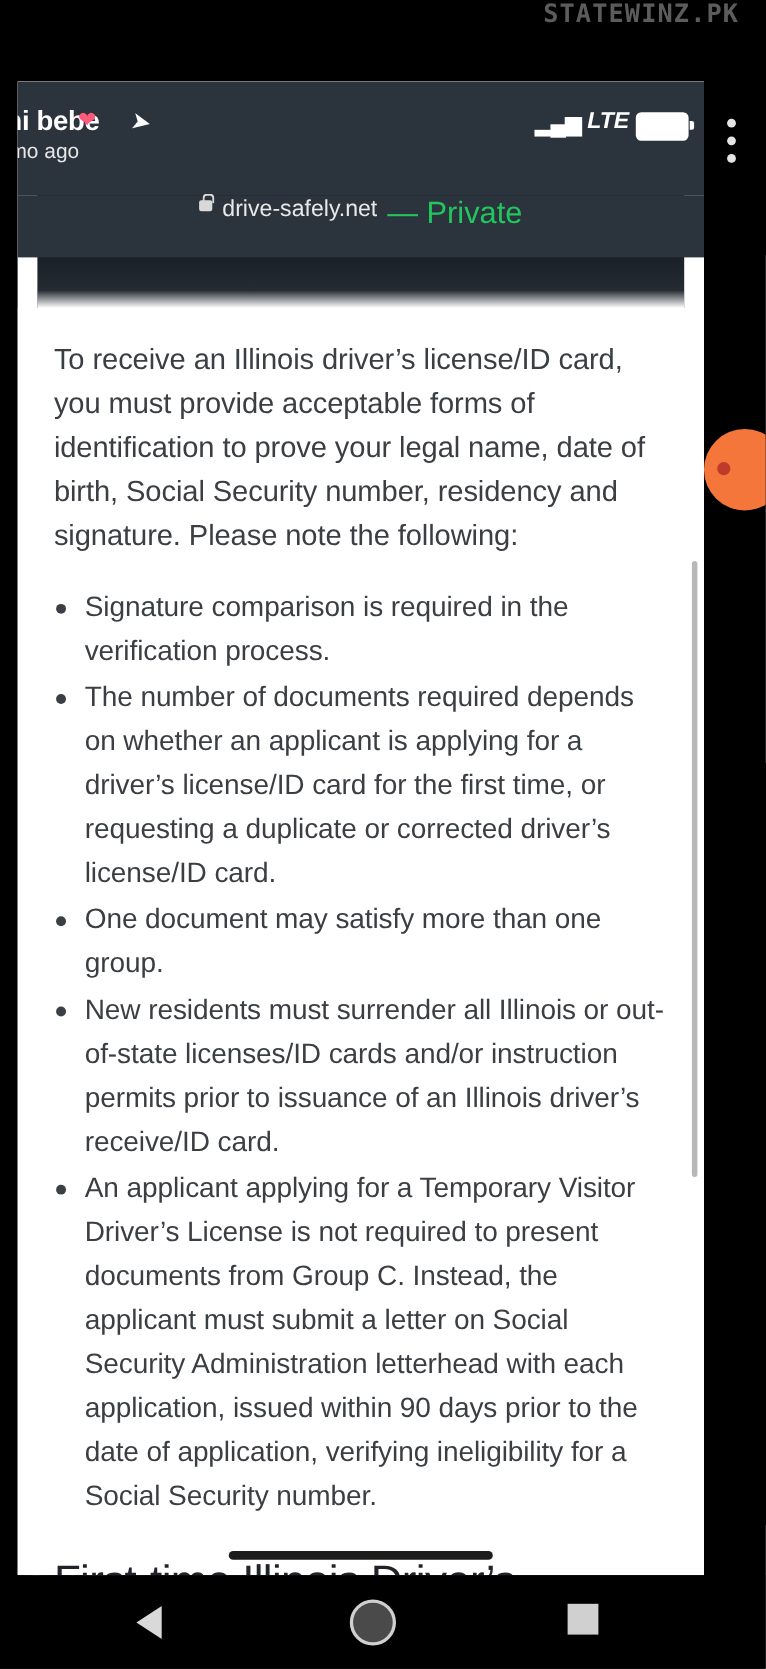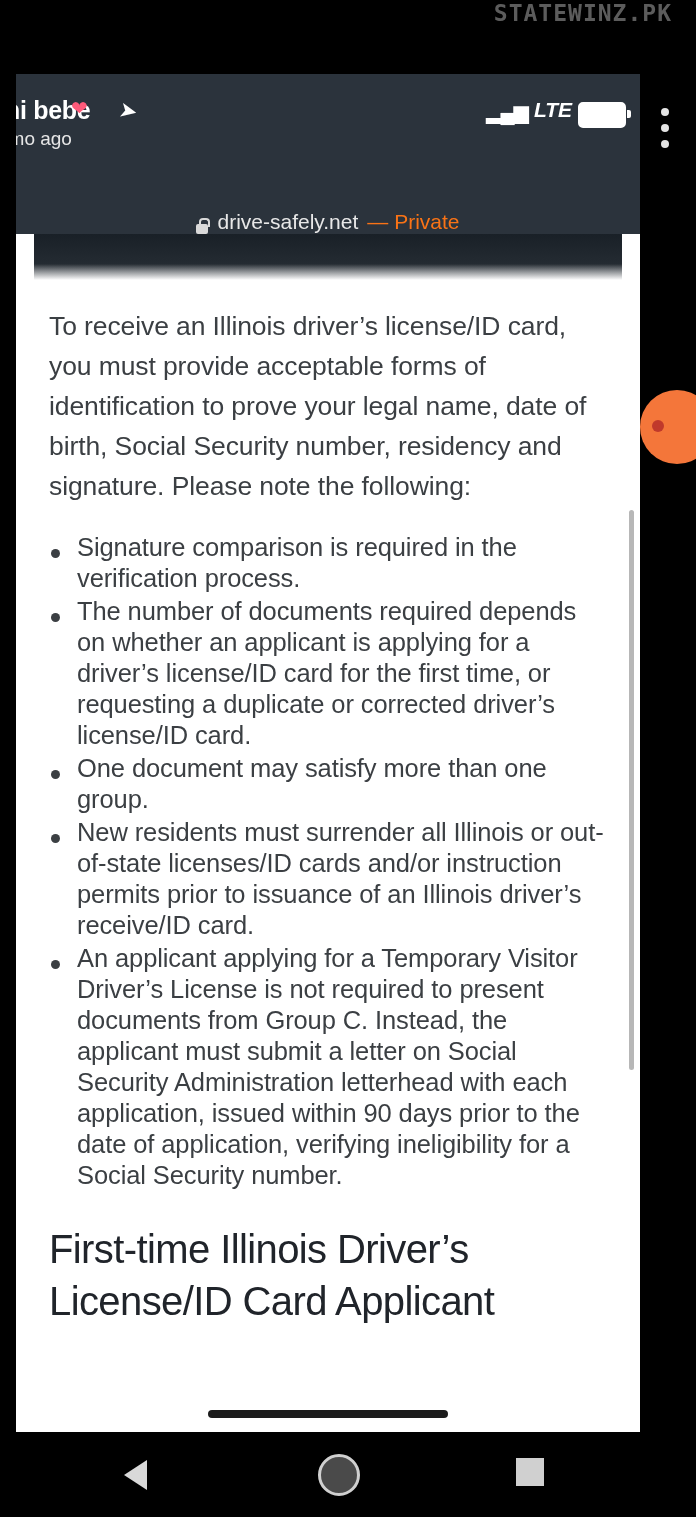--- a/index.html
+++ b/index.html
@@ -133,21 +133,21 @@
 
   
   .urlbar {
     position: absolute;
     left: 0;
     top: 104px;
     width: 624px;
     height: 56px;
     background: #2b333c;
     display: flex;
-    align-items: flex-end;
+    align-items: flex-start;
     justify-content: center;
     gap: 9px;
     z-index: 10;
   }
   .lock-icon {
     width: 12px;
     height: 10px;
     background: #d9d9d9;
     border-radius: 2px;
     position: relative;
@@ -163,22 +163,22 @@
     height: 7px;
     border: 2px solid #d9d9d9;
     border-bottom: none;
     border-radius: 4px 4px 0 0;
   }
   .url-text {
     color: #e8e8e8;
     font-size: 21px;
   }
   .url-private {
-    color: #f97316;
-    font-size: 21px;
+    color: #22c55e;
+    font-size: 28px;
   }
 
   
   .hero-strip {
     position: absolute;
     left: 18px;
     top: 86px;
     width: 588px;
     height: 120px;
     background: linear-gradient(180deg, #0d1117 0%, #161d24 55%, #2a3138 100%);
@@ -216,21 +216,21 @@
   }
   ul.bullets {
     margin: 0;
     padding-left: 28px;
     list-style: none;
   }
   ul.bullets li {
     position: relative;
     color: #3b3f43;
     font-size: 25.5px;
-    line-height: 31px;
+    line-height: 40px;
     margin-bottom: 2px;
     letter-spacing: -0.1px;
   }
   ul.bullets li::before {
     content: "";
     position: absolute;
     left: -26px;
     top: 17px;
     width: 9px;
     height: 9px;

